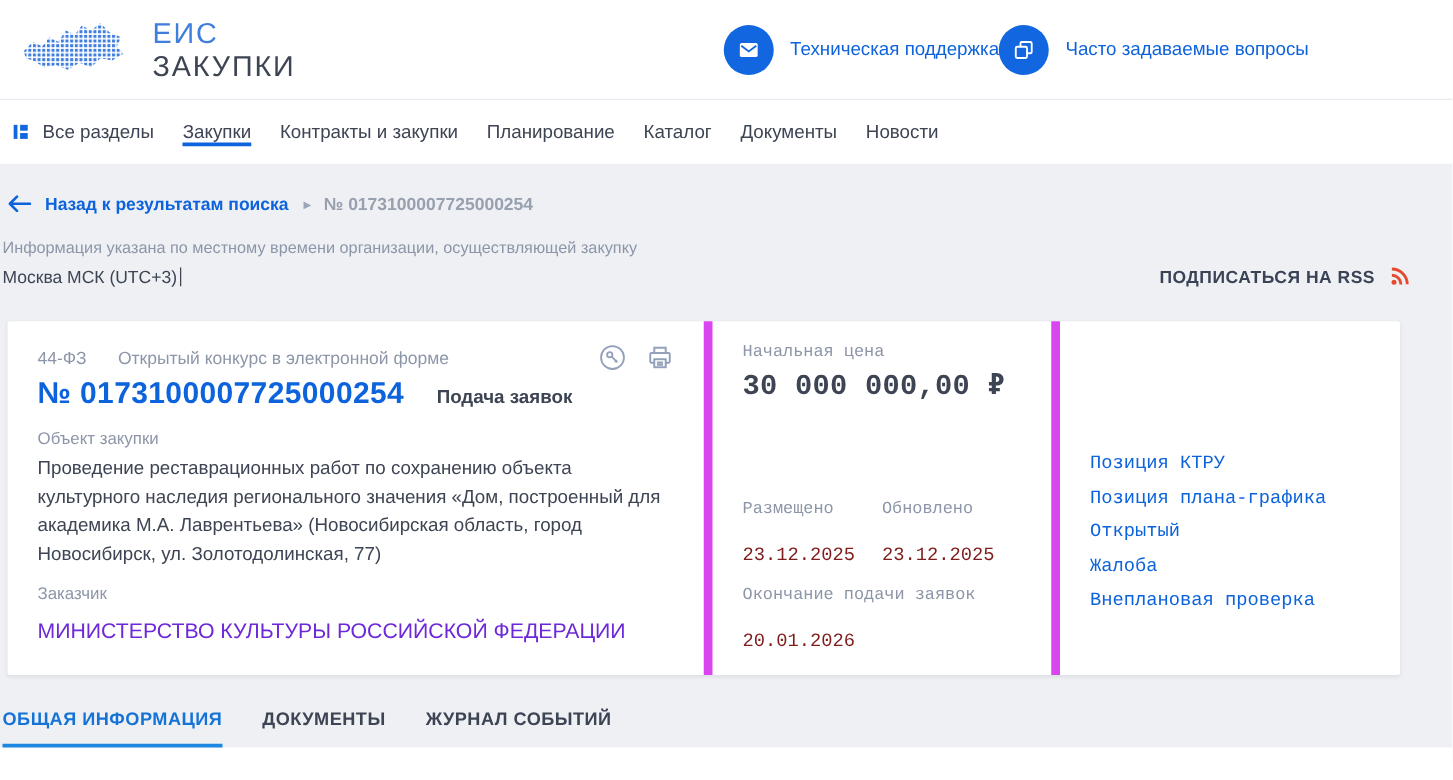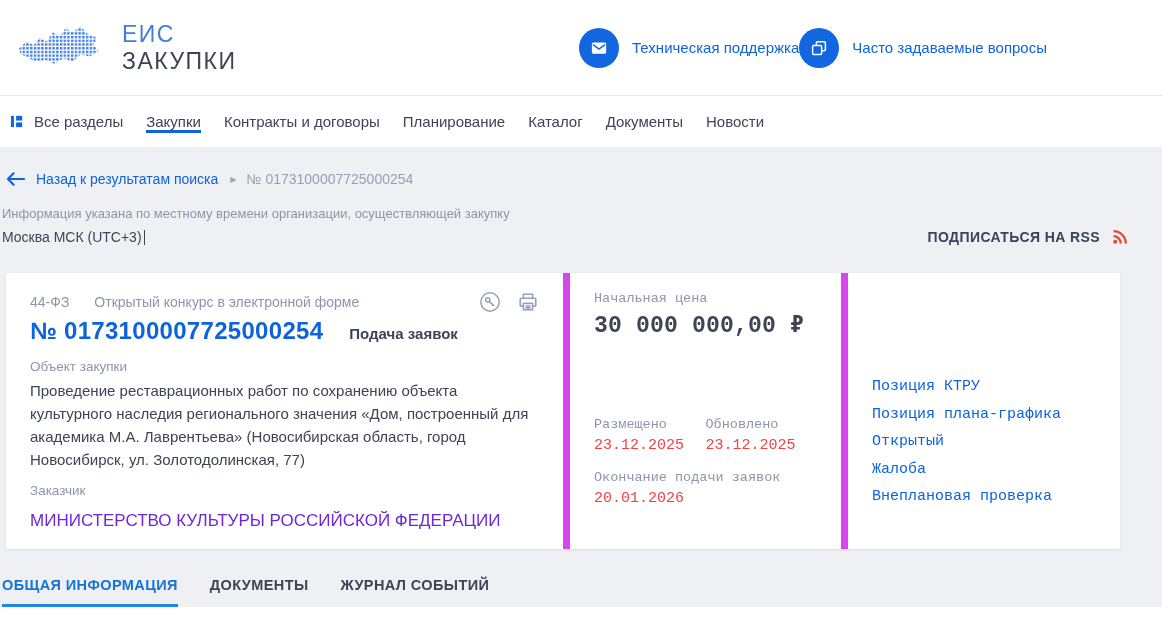--- a/index.html
+++ b/index.html
@@ -1,41 +1,41 @@
 <!DOCTYPE html>
 <html lang="ru"><head>
 <meta charset="utf-8">
 <style>
   * { margin:0; padding:0; box-sizing:border-box; }
   html,body { width:1162px; height:624px; overflow:hidden;
     font-family:"Liberation Sans","DejaVu Sans",sans-serif; background:#fff; color:#3d4453; }
 
   
-  .app-header { height:96px; background:#fff; display:flex; align-items:center;
+  .app-header { height:80px; background:#fff; display:flex; align-items:center;
     padding-left:12px; border-bottom:1px solid #e7eaf0; }
   .logo { display:flex; align-items:center; gap:18px; cursor:pointer; }
   .logo-text { line-height:27px; font-size:23px; letter-spacing:1.5px; }
   .logo-eis { color:#3f7edd; }
   .logo-zak { color:#3d4453; }
   .header-links { display:flex; margin-left:auto; margin-right:115px; }
   .header-link { display:flex; align-items:center; gap:13px; text-decoration:none;
     color:#0d63dc; font-size:15px; cursor:pointer; }
   .circle-btn { width:40px; height:40px; border-radius:50%; background:#1266df;
     display:flex; align-items:center; justify-content:center; flex:0 0 40px; }
 
   
   .main-nav { height:51px; background:#fff; display:flex; align-items:center;
     padding-left:10px; gap:23px; font-size:15px; }
   .nav-item { display:flex; align-items:center; gap:9px; color:#3d4453; cursor:pointer;
     text-decoration:none; border-bottom:3px solid transparent; padding-top:2px; }
   .nav-item.active { border-bottom-color:#0d63dc; }
 
   
   .page-body { background:#eef0f4; padding:0; }
-  .breadcrumb-row { display:flex; align-items:center; padding:24px 0 0 6px; font-size:14px; }
+  .breadcrumb-row { display:flex; align-items:center; padding:24px 0 0 6px; font-size:14px;font-weight:bold; }
   .back-link { color:#0d63dc; text-decoration:none; margin-left:11px; cursor:pointer; }
   .crumb-sep { color:#9aa6b8; font-size:8px; margin:0 10px 0 12px; }
   .crumb-current { color:#98a0b0; }
 
   .note-row { display:flex; align-items:flex-end; justify-content:space-between;
     padding:17px 34px 0 2px; }
   .note-l1 { font-size:13px; color:#8d96a8; line-height:20px; }
   .note-l2 { font-size:14px; color:#3d4453; margin-top:5px; display:flex; align-items:center; }
   .caret { display:inline-block; width:1.5px; height:15px; background:#3d4453; margin-left:2px; }
   .rss { display:flex; align-items:center; gap:12px; cursor:pointer;margin-top:24px; }
@@ -59,21 +59,21 @@
   .stage { font-size:15px; font-weight:bold; color:#3d4453; }
   .obj-label { margin-top:14px; }
   .obj-text { margin-top:4px; font-size:15px; line-height:23px; max-width:505px; color:#3d4453; }
   .customer-label { margin-top:12px; }
   .customer-link { display:inline-block; margin-top:12px; font-size:17px; color:#6d28d9;
     text-decoration:none; cursor:pointer; }
 
   .price { font-size:23px; font-weight:bold; color:#3d4453; margin-top:4px; letter-spacing:.2px; }
   .dates-grid { display:flex; margin-top:78px; }
   .date-cell { width:130px; }
-  .date-val { font-size:15px; color:#ef4444; margin-top:4px; }
+  .date-val { font-size:15px; color:#7f1d1d; margin-top:20px; }
   .deadline { margin-top:16px; }
 
   .col-links { padding-top:106px; display:flex; flex-direction:column; gap:12px; }
   .side-link { font-size:15px; color:#0d63dc; text-decoration:none; line-height:15.5px; cursor:pointer; }
 
   
   .tabs { display:flex; gap:32px; margin:28px 0 0 2px; }
   .tab { font-size:14.5px; font-weight:bold; letter-spacing:.4px; color:#3d4453;
     padding-bottom:11px; border-bottom:3px solid transparent; cursor:pointer; }
   .tab.active { color:#1673d6; border-bottom-color:#1e87e0; }
@@ -127,21 +127,21 @@
     <span style="display:flex">
       <svg width="15" height="15" viewBox="0 0 16 16">
         <rect x="1" y="2" width="3.2" height="12" fill="#1266df"></rect>
         <rect x="6.5" y="2" width="6.5" height="5" fill="#1266df"></rect>
         <rect x="6.5" y="9" width="6.5" height="5" fill="#1266df"></rect>
       </svg>
     </span>
     <span>Все разделы</span>
   </a>
   <a class="nav-item active">Закупки</a>
-  <a class="nav-item">Контракты и договоры</a>
+  <a class="nav-item">Контракты и закупки</a>
   <a class="nav-item">Планирование</a>
   <a class="nav-item">Каталог</a>
   <a class="nav-item">Документы</a>
   <a class="nav-item">Новости</a>
 </nav>
 
 <div class="page-body">
 
   <div class="breadcrumb-row">
     <span style="display:flex;cursor:pointer">

